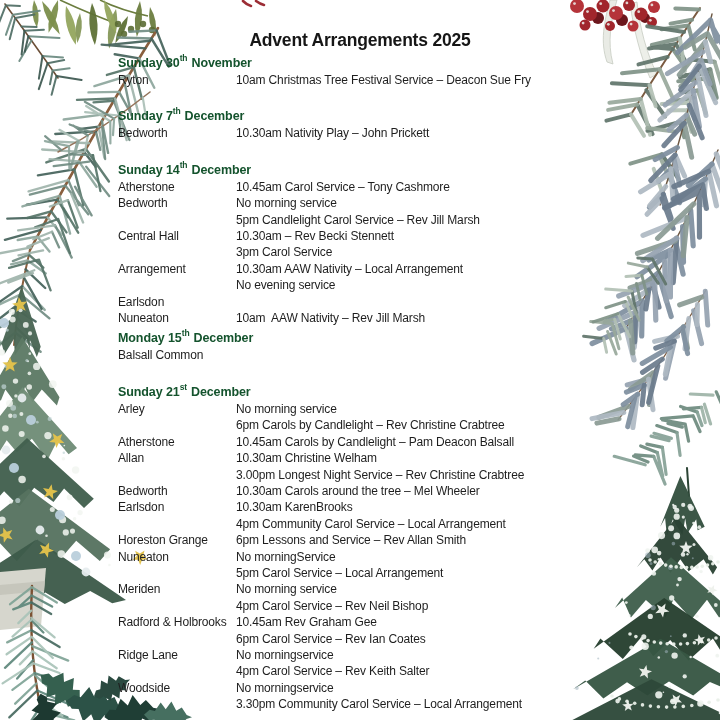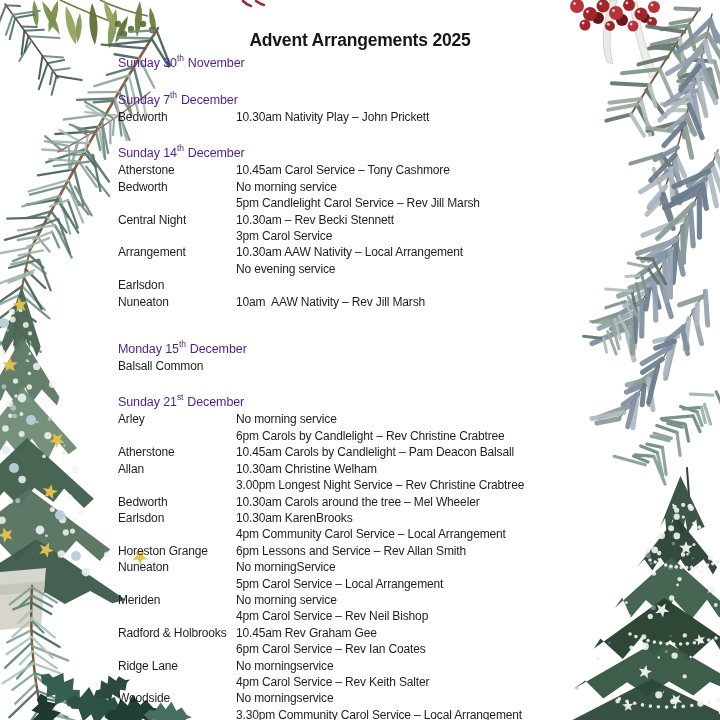--- a/index.html
+++ b/index.html
@@ -2,23 +2,23 @@
 <html><head>
 <meta charset="utf-8">
 <style>
   html,body{margin:0;padding:0;width:720px;height:720px;background:#ffffff;overflow:hidden}
   #page{position:relative;width:716px;height:720px;font-family:"Liberation Sans",sans-serif;color:#1d1d1d}
   #decor{position:absolute;left:0;top:0;z-index:1;pointer-events:none}
   .title{position:absolute;top:30px;left:0;width:720px;text-align:center;font-size:17.5px;
          font-weight:700;letter-spacing:-0.2px;color:#161616;z-index:2}
   .schedule{position:absolute;left:118px;top:55px;width:496px;z-index:2}
   .section{margin:0 0 20px 0}
-  .section:nth-of-type(3){margin-bottom:31px}
+  .section:nth-of-type(3){margin-bottom:4px}
   .section:nth-of-type(4){}
-  .heading{font-size:12.5px;font-weight:400;line-height:17px;color:#4c1d95;letter-spacing:-0.1px}
+  .heading{font-size:12.5px;font-weight:700;line-height:17px;color:#14532d;letter-spacing:-0.1px}
   .heading sup{font-size:8.5px;vertical-align:super;line-height:0;position:relative;top:-1px}
   .heading .month{margin-left:4px}
   .row{display:flex;align-items:flex-start;line-height:16.4px;font-size:12px;letter-spacing:-0.15px;color:#1e1e1e}
   .loc{flex:0 0 auto;min-width:114px;padding-right:4px;white-space:nowrap}
   .detail{white-space:pre-wrap}
 </style>
 </head>
 <body>
 
 <div id="page">
@@ -359,20 +359,24 @@
         <polygon points="633.6,703.8 630.4,706.6 631.8,710.6 628.1,708.5 624.8,711.0 625.7,706.9 622.2,704.5 626.4,704.0 627.7,700.0 629.4,703.9" fill="#eef2ec" opacity="0.97"></polygon>
         <polygon points="714.1,584.9 714.0,588.8 717.5,590.5 713.7,591.5 713.2,595.4 711.1,592.1 707.3,592.8 709.7,589.8 707.8,586.4 711.5,587.7" fill="#eef2ec" opacity="0.97"></polygon>
       </g>
     </svg>
 
   <div class="title">Advent Arrangements 2025</div>
 
   <main class="schedule">
       <div class="section">
         <div class="heading"><span>Sunday 30</span><sup>th</sup><span class="month">November</span></div>
+        <div class="row">
+          <div class="loc">Ryton</div>
+          <div class="detail">10am Christmas Tree Festival Service – Deacon Sue Fry</div>
+        </div>
       </div>
       <div class="section">
         <div class="heading"><span>Sunday 7</span><sup>th</sup><span class="month">December</span></div>
         <div class="row">
           <div class="loc">Bedworth</div>
           <div class="detail">10.30am Nativity Play – John Prickett</div>
         </div>
       </div>
       <div class="section">
         <div class="heading"><span>Sunday 14</span><sup>th</sup><span class="month">December</span></div>
@@ -382,21 +386,21 @@
         </div>
         <div class="row">
           <div class="loc">Bedworth</div>
           <div class="detail">No morning service</div>
         </div>
         <div class="row">
           <div class="loc"></div>
           <div class="detail">5pm Candlelight Carol Service – Rev Jill Marsh</div>
         </div>
         <div class="row">
-          <div class="loc">Central Night</div>
+          <div class="loc">Central Hall</div>
           <div class="detail">10.30am – Rev Becki Stennett</div>
         </div>
         <div class="row">
           <div class="loc"></div>
           <div class="detail">3pm Carol Service</div>
         </div>
         <div class="row">
           <div class="loc">Arrangement</div>
           <div class="detail">10.30am AAW Nativity – Local Arrangement</div>
         </div>

